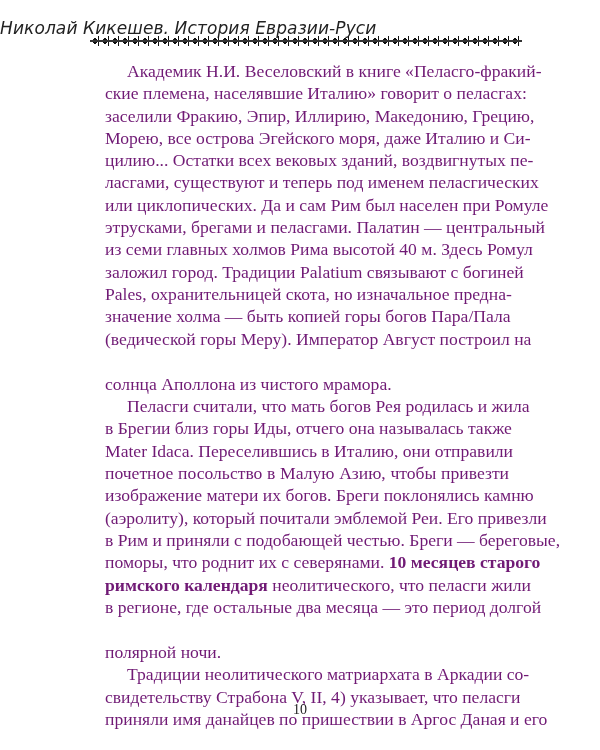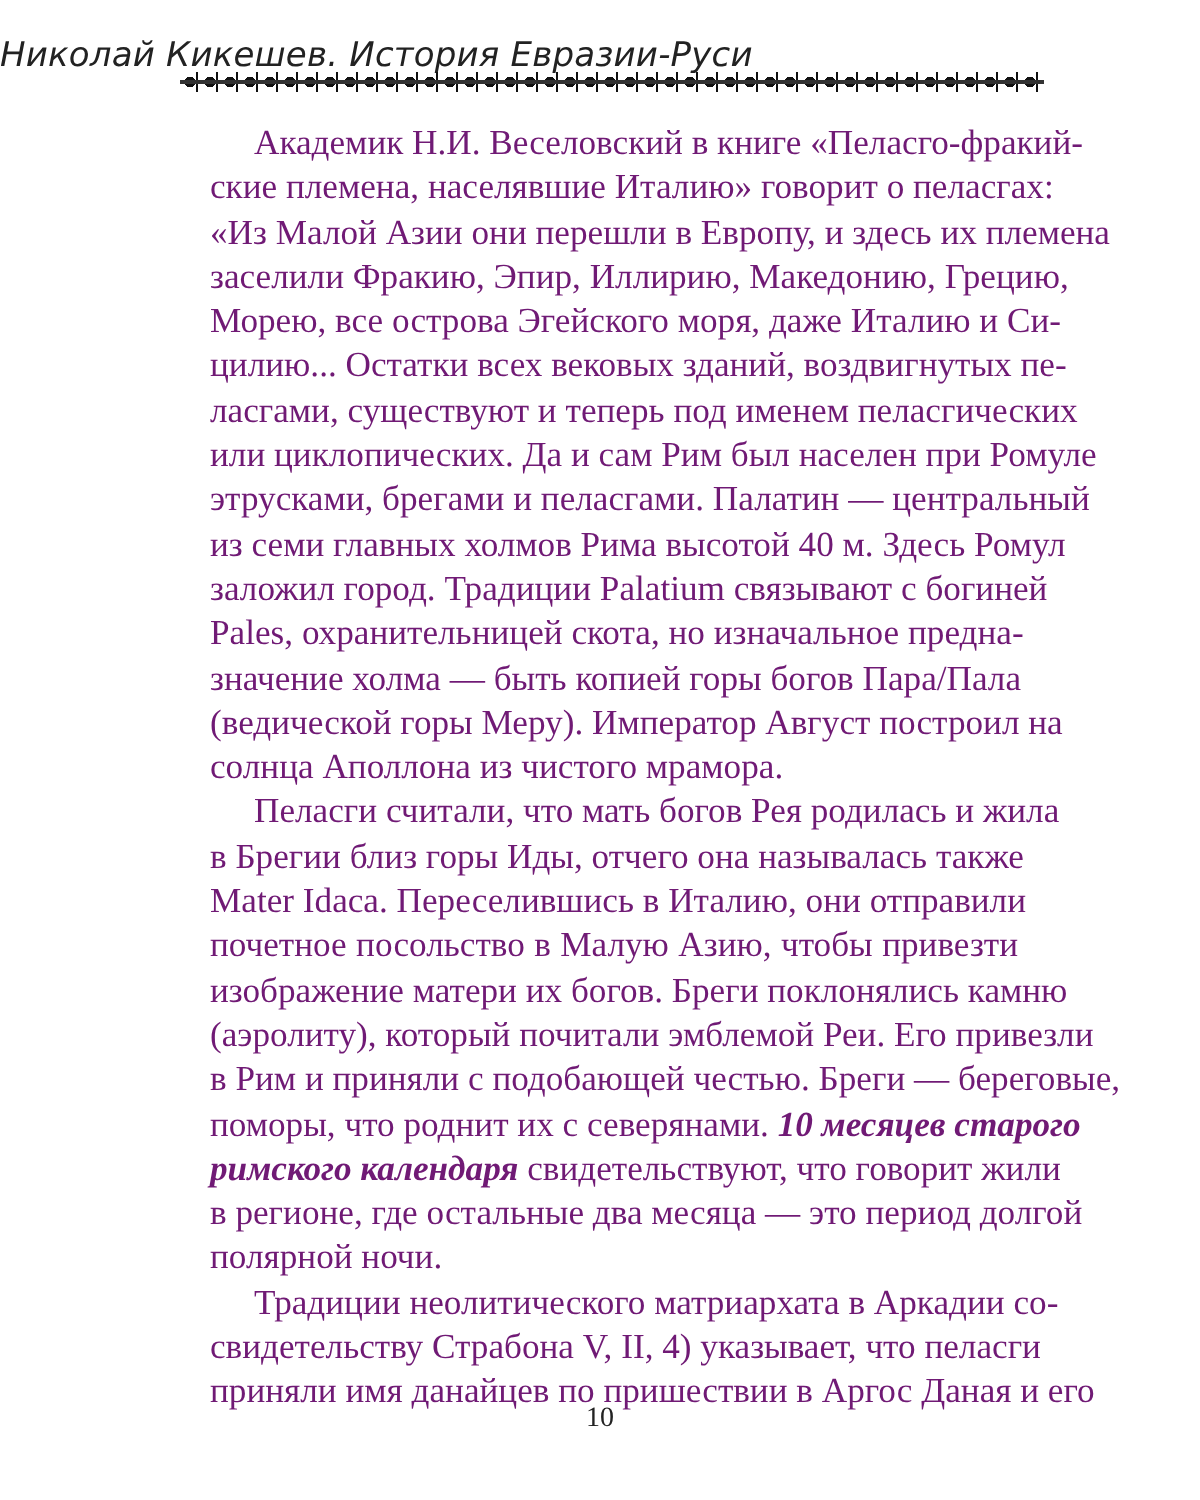--- a/index.html
+++ b/index.html
@@ -22,41 +22,40 @@
     content: ""; position: absolute; left: 0; right: 0; top: 4px; height: 2px; background: #333;
   }
   .body-text {
     position: absolute; left: 105px; top: 60px; width: 404px;
     font-family: "Liberation Serif", serif; font-size: 17.6px; color: #701a75;
   }
   .line {
     height: 22.3px; line-height: 22.3px; white-space: nowrap;
     text-align: justify; text-align-last: justify; overflow: visible;
   }
-  .line.last { text-align-last: left; }
+  .line.last { text-align-last: left; margin-top: 23px; }
   .line.indent { padding-left: 22px; }
   .it { }
-  .b { font-weight: bold; font-style: italic; }
+  .b { font-weight: bold; }
   .page-number {
     position: absolute; top: 702px; left: 0; width: 600px; text-align: center;
     font-family: "Liberation Serif", serif; font-size: 14px; color: #222;
   }
 </style>
 </head>
 <body>
 
 <div class="page">
   <div class="running-head">Николай Кикешев. История Евразии-Руси</div>
   <div class="ornament"></div>
 
   <div class="body-text" id="body-text">
       <div>
         <div class="line indent"><span>Академик Н.И. Веселовский в книге «Пеласго-фракий-</span></div>
         <div class="line"><span>ские племена, населявшие Италию» говорит о пеласгах:</span></div>
-        <div class="line"><span>«Из Малой Азии они перешли в Европу, и здесь их племена</span></div>
         <div class="line"><span>заселили Фракию, Эпир, Иллирию, Македонию, Грецию,</span></div>
         <div class="line"><span>Морею, все острова Эгейского моря, даже Италию и Си-</span></div>
         <div class="line"><span>цилию... Остатки всех вековых зданий, воздвигнутых пе-</span></div>
         <div class="line"><span>ласгами, существуют и теперь под именем пеласгических</span></div>
         <div class="line"><span>или циклопических. Да и сам Рим был населен при Ромуле</span></div>
         <div class="line"><span>этрусками, брегами и пеласгами. Палатин — центральный</span></div>
         <div class="line"><span>из семи главных холмов Рима высотой 40 м. Здесь Ромул</span></div>
         <div class="line"><span>заложил город. Традиции </span><span class="it">Palatium</span><span> связывают с богиней</span></div>
         <div class="line"><span class="it">Pales</span><span>, охранительницей скота, но изначальное предна-</span></div>
         <div class="line"><span>значение холма — быть копией горы богов Пара/Пала</span></div>
@@ -65,21 +64,21 @@
       </div>
       <div>
         <div class="line indent"><span>Пеласги считали, что мать богов Рея родилась и жила</span></div>
         <div class="line"><span>в Брегии близ горы Иды, отчего она называлась также</span></div>
         <div class="line"><span>Mater Idaca. Переселившись в Италию, они отправили</span></div>
         <div class="line"><span>почетное посольство в Малую Азию, чтобы привезти</span></div>
         <div class="line"><span>изображение матери их богов. Бреги поклонялись камню</span></div>
         <div class="line"><span>(аэролиту), который почитали эмблемой Реи. Его привезли</span></div>
         <div class="line"><span>в Рим и приняли с подобающей честью. Бреги — береговые,</span></div>
         <div class="line"><span>поморы, что роднит их с северянами. </span><span class="b">10 месяцев старого</span></div>
-        <div class="line"><span class="b">римского календаря</span><span> свидетельствуют, что говорит жили</span></div>
+        <div class="line"><span class="b">римского календаря</span><span> неолитического, что пеласги жили</span></div>
         <div class="line"><span>в регионе, где остальные два месяца — это период долгой</span></div>
         <div class="line last"><span>полярной ночи.</span></div>
       </div>
       <div>
         <div class="line indent"><span>Традиции неолитического матриархата в Аркадии со-</span></div>
         <div class="line"><span>свидетельству Страбона V, II, 4) указывает, что пеласги</span></div>
         <div class="line"><span>приняли имя данайцев по пришествии в Аргос Даная и его</span></div>
       </div>
     </div>
 

